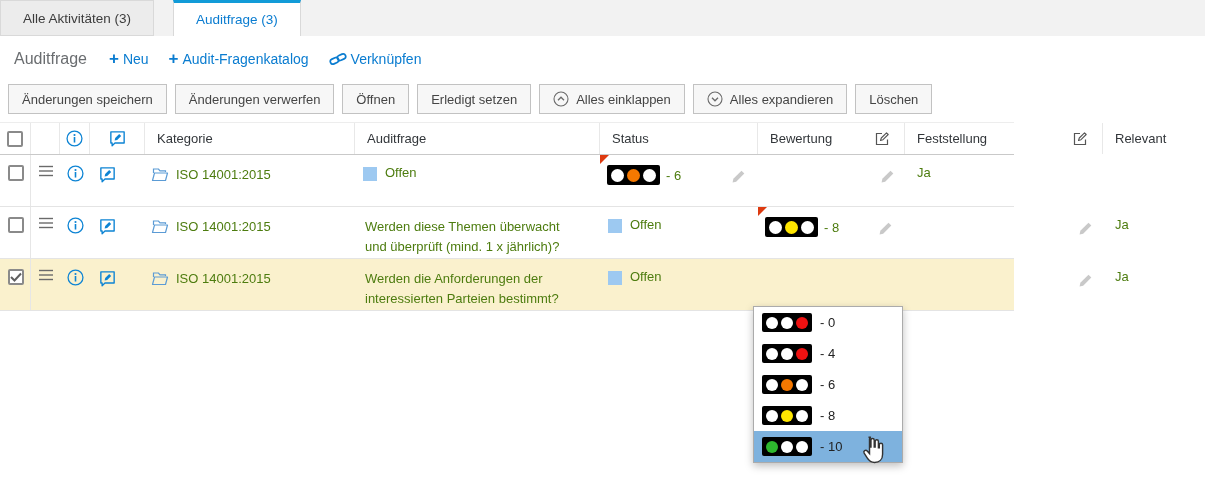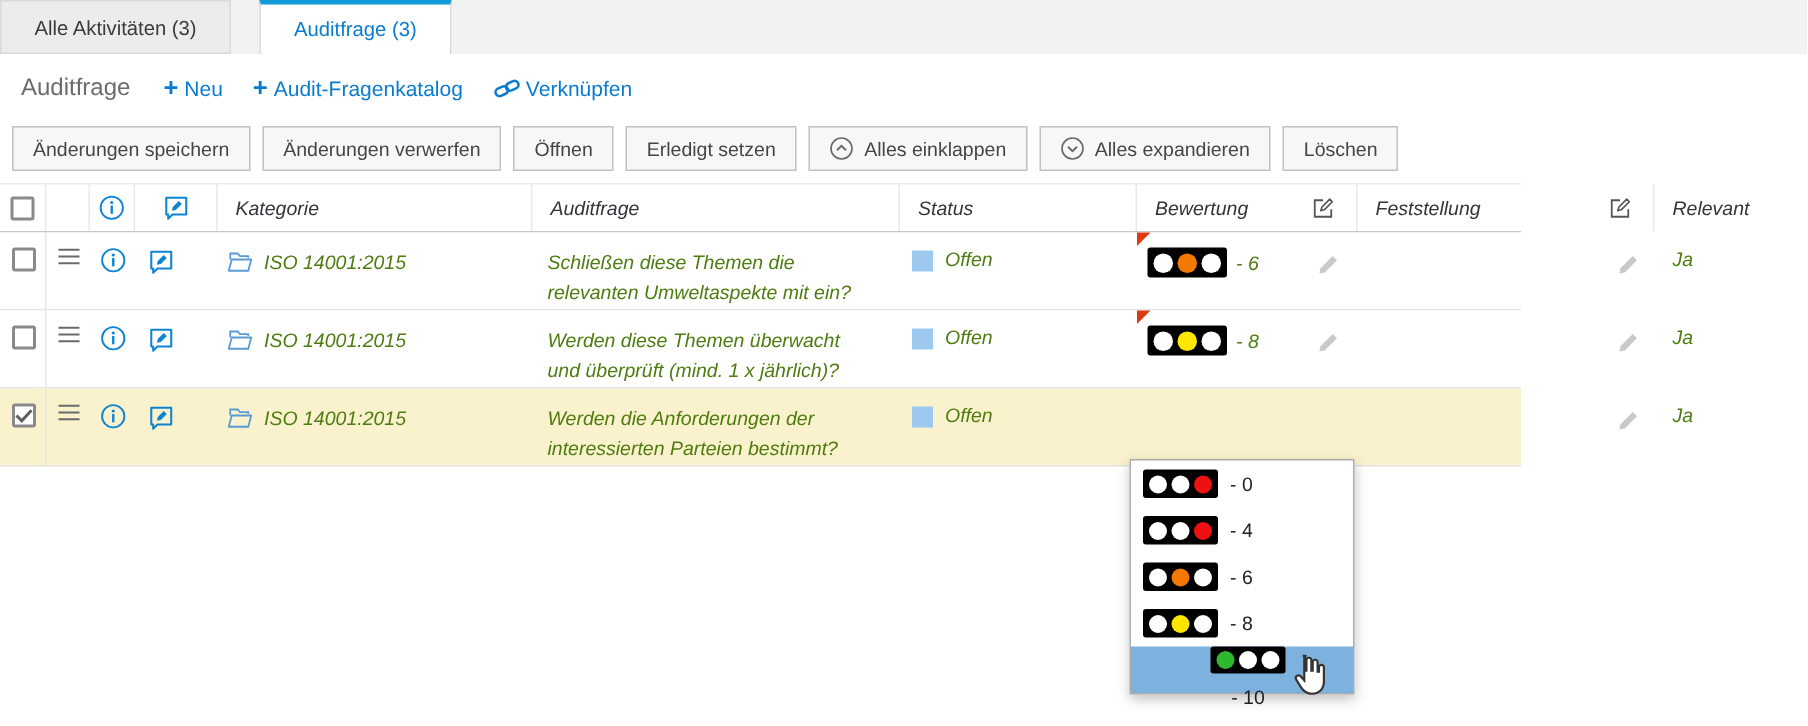--- a/index.html
+++ b/index.html
@@ -20,21 +20,21 @@
   .title-action { display:flex; align-items:center; gap:4px; color:#0a7cd0; font-size:14px;
                   margin-right:20px; cursor:pointer; text-decoration:none; }
   .plus { font-size:17px; font-weight:700; line-height:1; position:relative; top:-1px; }
 
   
   .toolbar { display:flex; gap:8px; margin:2px 0 8px 8px; height:30px; }
   .tbtn { display:flex; align-items:center; gap:7px; padding:0 13px; background:#f7f7f7;
           border:1px solid #c2c2c2; color:#454545; font-size:13px; cursor:pointer; }
 
   
-  .trow { display:grid; grid-template-columns:31px 29px 30px 55px 210px 245px 158px 147px 198px 102px; width:1014px;font-style:italic; }
+  .trow { display:grid; grid-template-columns:31px 29px 30px 55px 210px 245px 158px 147px 198px 102px; width:1014px; }
   .thead { height:33px; border-top:1px solid #ededed; border-bottom:1px solid #c9c9c9; background:#fff; }
   .thead > div { display:flex; align-items:center; font-size:13px; color:#32363a;
                  border-right:1px solid #e8e8e8; padding-left:12px; }
   .thead > div:last-child { border-right:none; }
   .thead .iconcell { padding-left:0; justify-content:center; }
   .hdr-flex { justify-content:space-between; padding-right:14px; }
 
   .tbodyrow { height:52px; border-bottom:1px solid #e4e4e4; background:#fff; }
   .tbodyrow.selected { background:#faf1cd; }
   .tbodyrow > div { padding-top:10px; font-size:13px; color:#4d7c0f; }
@@ -68,21 +68,21 @@
   .combobox .ph { width:74px; overflow:hidden; white-space:nowrap; color:#737373; font-size:13px; }
   .combobox .arrow { margin-left:auto; cursor:pointer; display:flex; }
   .combobox .clear { color:#666; font-size:19px; line-height:1; cursor:pointer; padding-left:6px; }
 
   .ddlist { position:absolute; left:753px; top:306px; width:150px; background:#fff;
             border:1px solid #ababab; box-shadow:0 3px 8px rgba(0,0,0,.25); }
   .ddopt { height:31px; display:flex; align-items:center; gap:8px; padding-left:8px; cursor:pointer; }
   .ddopt .tl { height:19px; padding:3px 4px; gap:3px; }
   .ddopt .tl .dot { width:12px; height:12px; }
   .ddopt .opt-label { font-size:13px; color:#222; }
-  .ddopt.highlighted { background:#7eb2de;flex-direction:column; }
+  .ddopt.highlighted { background:#7eb2de; }
 
   .hand-cursor { position:absolute; left:856px; top:434px; pointer-events:none; }
 </style>
 </head>
 <body>
 
 <div class="page">
 
   <div class="tabbar">
     <div class="tab inactive">
@@ -234,21 +234,20 @@
     </div>
     <div class="cell-kat">
       <span style="display:flex;padding-top:2px;">
         <svg width="18" height="15" viewBox="0 0 18 15">
             <path d="M1.5 13.5l2-7.5h13l-2 7.5z" fill="none" stroke="#5b9bd5" stroke-width="1.2" stroke-linejoin="round"></path>
             <path d="M2.5 6V2h5l1.5 1.8h5.5V5" fill="none" stroke="#5b9bd5" stroke-width="1.2"></path>
           </svg>
       </span>
       <span class="kat-label">ISO 14001:2015</span>
     </div>
-    <div class="cell-frage">Schließen diese Themen die relevanten Umweltaspekte mit ein?</div>
     <div class="cell-status">
       <span class="status-square"></span>
       <span>Offen</span>
     </div>
     <div class="cell-bew">
       <span class="changed-marker"></span>
       <span class="tl">
           <span class="dot" style="background: rgb(255, 255, 255);"></span>
           <span class="dot" style="background: rgb(245, 120, 0);"></span>
           <span class="dot" style="background: rgb(255, 255, 255);"></span>

